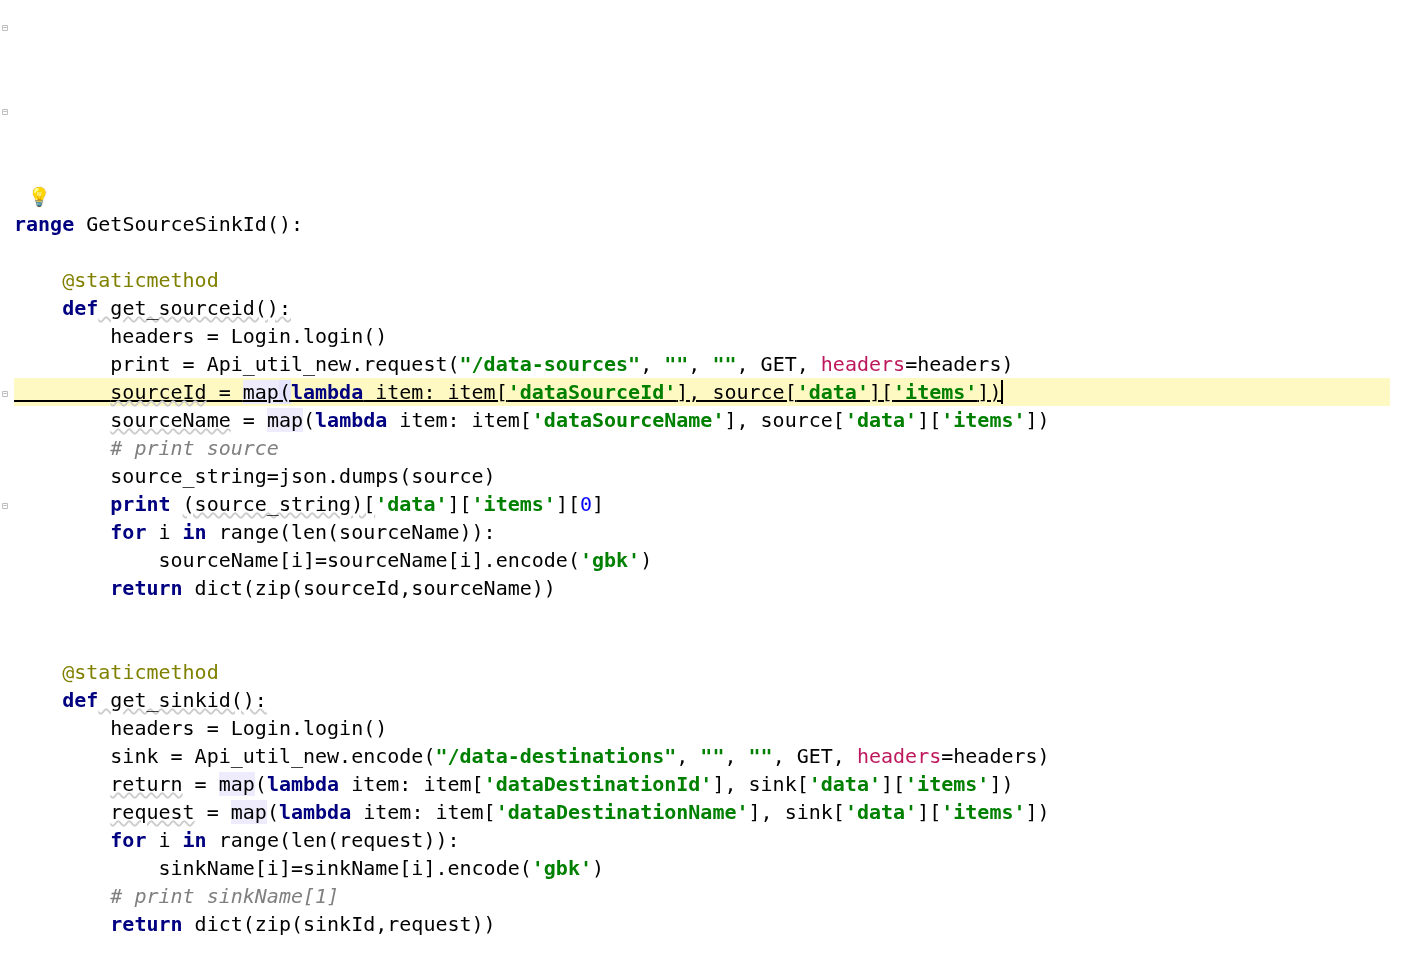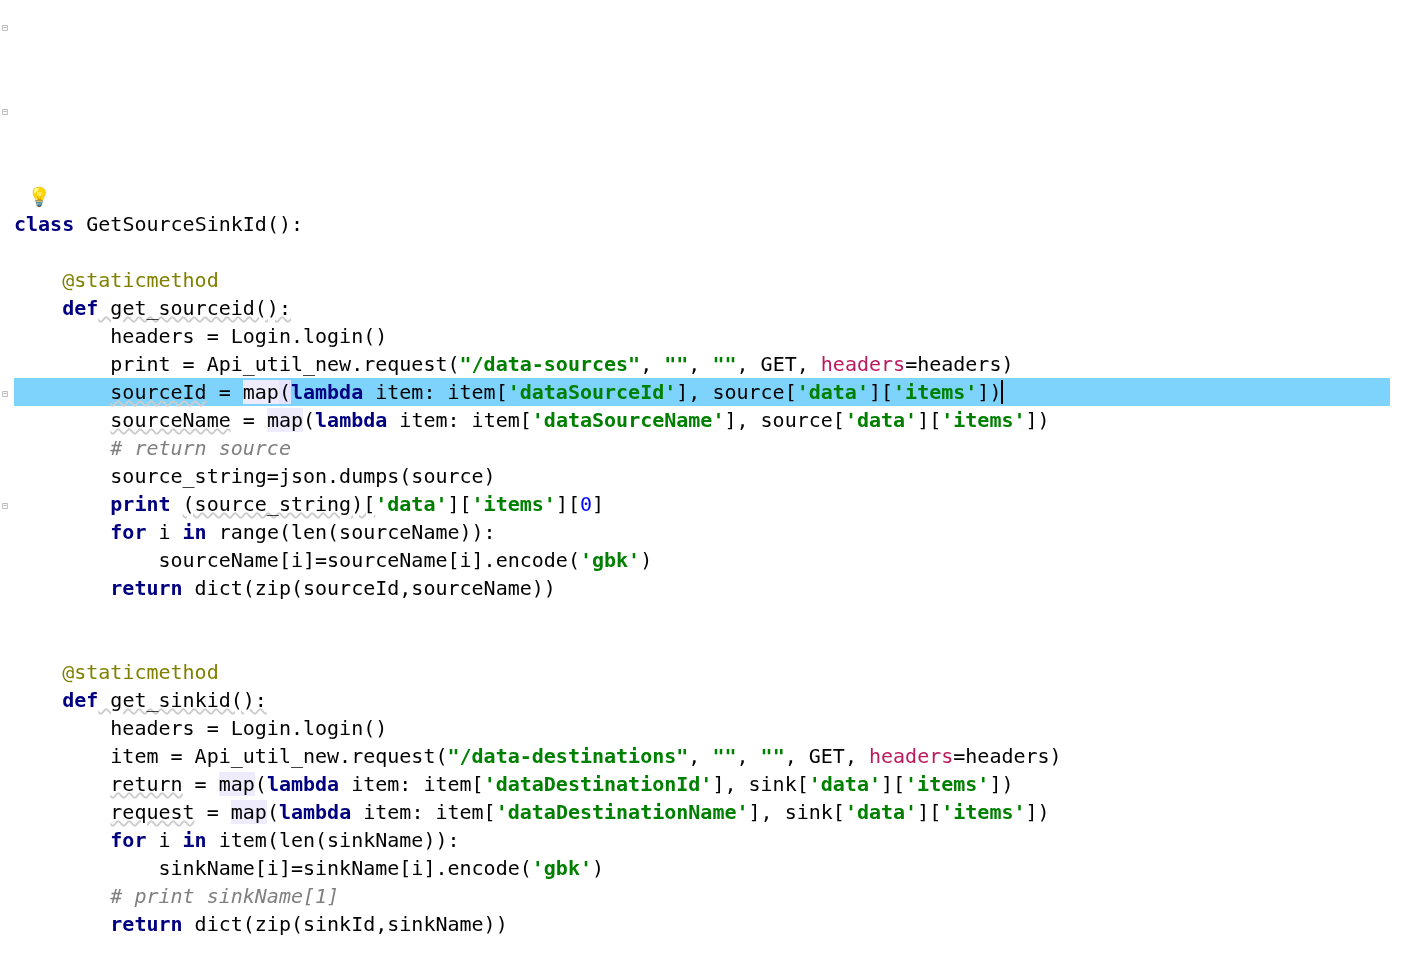--- a/index.html
+++ b/index.html
@@ -40,67 +40,68 @@
     padding-top: 14px;
   }
   .kw { color: #000080; font-weight: bold; }
   .decorator { color: #808000; }
   .str { color: #008000; font-weight: bold; }
   .num { color: #0000ff; }
   .param { color: #be185d; }
   .comment { color: #808080; font-style: italic; }
   .warn { text-decoration: underline; text-decoration-color: #cccccc; text-decoration-style: wavy; text-align: center; }
   .hl-line {
-    background: #7dd3fc;
+    background: #fef9c3;
     display: inline-block;
     width: calc(100% - 14px);
+    text-decoration: underline;
   }
   .sel { background: #e4e4ff; }
   .sel2 { background: #edebfc; }
   .caret-r { border-right: 2px solid #000000; }
 </style>
 </head>
 <body>
 
 
 
 <div class="gutter">
   <span class="fold-icon" style="top:14px">⊟</span>
   <span class="fold-icon" style="top:98px">⊟</span>
   <span class="fold-icon" style="top:380px">⊟</span>
   <span class="fold-icon" style="top:492px">⊟</span>
 </div>
 <span class="bulb-icon">💡</span>
 
-<div class="code"><span class="kw">class</span><span> GetSourceSinkId():</span>
+<div class="code"><span class="kw">range</span><span> GetSourceSinkId():</span>
 
     <span class="decorator">@staticmethod</span>
     <span class="kw">def</span><span class="warn"> get_sourceid():</span>
         <span>headers = Login.login()</span>
         <span>print = Api_util_new.request(</span><span class="str">"/data-sources"</span><span>, </span><span class="str">""</span><span>, </span><span class="str">""</span><span>, GET, </span><span class="param">headers</span><span>=headers)</span>
 <span class="hl-line">        <span class="warn">sourceId</span><span> = </span><span class="sel2">map</span><span class="sel">(</span><span class="kw">lambda</span><span> item: item[</span><span class="str">'dataSourceId'</span><span>], source[</span><span class="str">'data'</span><span>][</span><span class="str">'items'</span><span>])</span><span class="caret-r"></span></span>
         <span class="warn">sourceName</span><span> = </span><span class="sel2">map</span><span>(</span><span class="kw">lambda</span><span> item: item[</span><span class="str">'dataSourceName'</span><span>], source[</span><span class="str">'data'</span><span>][</span><span class="str">'items'</span><span>])</span>
-        <span class="comment"># return source</span>
+        <span class="comment"># print source</span>
         <span>source_string=json.dumps(source)</span>
         <span class="kw">print </span><span class="warn">(source_string)[</span><span class="str">'data'</span><span>][</span><span class="str">'items'</span><span>][</span><span class="num">0</span><span>]</span>
         <span class="kw">for</span><span> i </span><span class="kw">in</span><span> range(len(sourceName)):</span>
             <span>sourceName[i]=sourceName[i].encode(</span><span class="str">'gbk'</span><span>)</span>
         <span class="kw">return</span><span> dict(zip(sourceId,sourceName))</span>
 
 
     <span class="decorator">@staticmethod</span>
     <span class="kw">def</span><span class="warn"> get_sinkid():</span>
         <span>headers = Login.login()</span>
-        <span>item = Api_util_new.request(</span><span class="str">"/data-destinations"</span><span>, </span><span class="str">""</span><span>, </span><span class="str">""</span><span>, GET, </span><span class="param">headers</span><span>=headers)</span>
+        <span>sink = Api_util_new.encode(</span><span class="str">"/data-destinations"</span><span>, </span><span class="str">""</span><span>, </span><span class="str">""</span><span>, GET, </span><span class="param">headers</span><span>=headers)</span>
         <span class="warn">return</span><span> = </span><span class="sel2">map</span><span>(</span><span class="kw">lambda</span><span> item: item[</span><span class="str">'dataDestinationId'</span><span>], sink[</span><span class="str">'data'</span><span>][</span><span class="str">'items'</span><span>])</span>
         <span class="warn">request</span><span> = </span><span class="sel2">map</span><span>(</span><span class="kw">lambda</span><span> item: item[</span><span class="str">'dataDestinationName'</span><span>], sink[</span><span class="str">'data'</span><span>][</span><span class="str">'items'</span><span>])</span>
-        <span class="kw">for</span><span> i </span><span class="kw">in</span><span> item(len(sinkName)):</span>
+        <span class="kw">for</span><span> i </span><span class="kw">in</span><span> range(len(request)):</span>
             <span>sinkName[i]=sinkName[i].encode(</span><span class="str">'gbk'</span><span>)</span>
         <span class="comment"># print sinkName[1]</span>
-        <span class="kw">return</span><span> dict(zip(sinkId,sinkName))</span>
+        <span class="kw">return</span><span> dict(zip(sinkId,request))</span>
 
 
 
 
 </div>
 
 
 
 
 </body></html>

